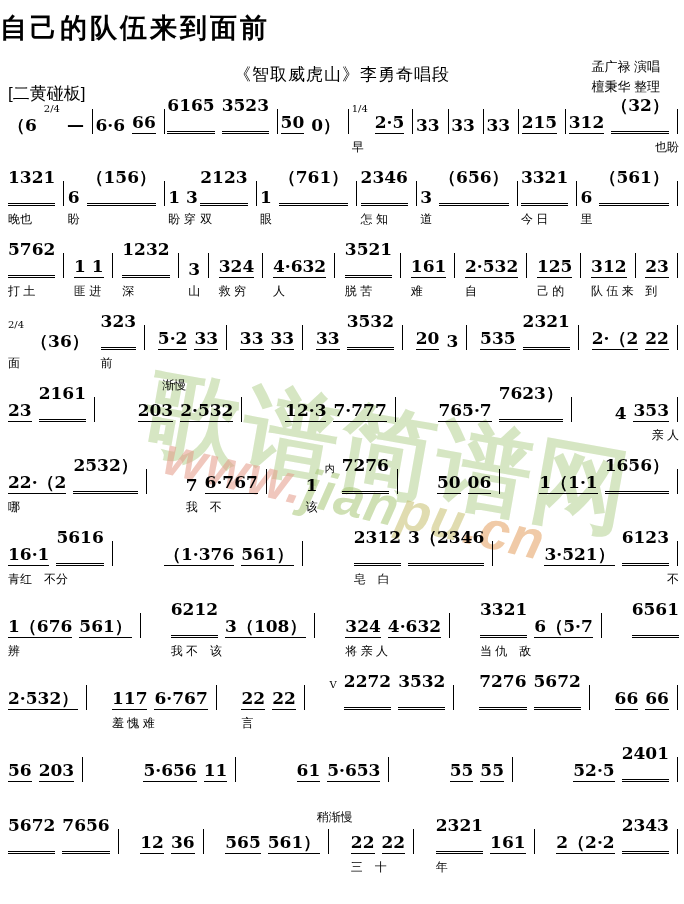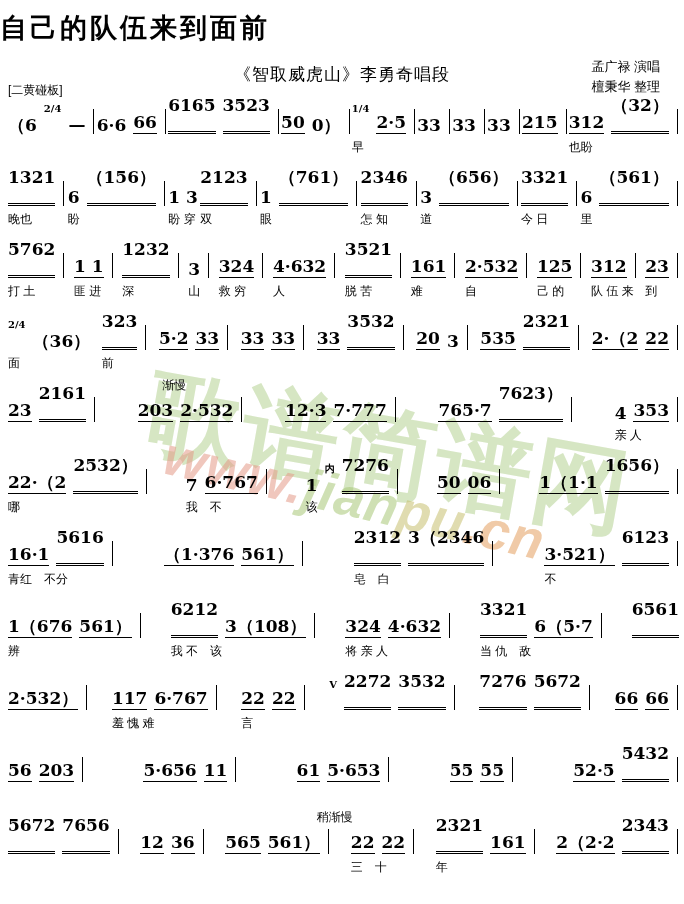--- a/index.html
+++ b/index.html
@@ -3,42 +3,42 @@
 <meta charset="utf-8">
 <style>
   html,body{margin:0;padding:0;background:#fff;}
   .page{position:relative;width:684px;height:904px;background:#ffffff;overflow:hidden;
         font-family:"Liberation Sans",sans-serif;color:#000;}
   .title{position:absolute;top:10px;left:0;width:100%;
          font-size:27px;font-weight:bold;letter-spacing:3px;}
   .subtitle{position:absolute;top:52px;left:0;width:100%;text-align:center;
             font-size:17px;letter-spacing:1px;margin-top:11px;}
   .credits{position:absolute;top:57px;right:24px;font-size:13px;line-height:20px;text-align:center;}
-  .tag{position:absolute;top:82px;left:8px;font-size:12px;}
+  .tag{position:absolute;top:82px;left:8px;font-size:17px;}
   
   .watermark{position:absolute;left:0;top:0;width:100%;height:100%;pointer-events:none;z-index:0;}
   .wm-cn{position:absolute;left:158px;top:348px;font-size:96px;font-weight:bold;
          color:rgba(173,205,135,0.50);transform:rotate(10deg);transform-origin:left top;
          letter-spacing:2px;white-space:nowrap;}
   .wm-url{position:absolute;left:172px;top:424px;font-size:54px;font-weight:bold;font-style:italic;
           transform:rotate(13deg);transform-origin:left top;opacity:0.55;white-space:nowrap;letter-spacing:1px;}
   
   #score{position:absolute;top:104px;left:8px;right:5px;z-index:1;}
   .line{position:relative;display:flex;justify-content:space-between;align-items:flex-start;
         height:61px;margin-bottom:11px;}
   .seg{display:flex;flex-direction:column;}
   .notes{display:flex;align-items:flex-end;gap:7px;height:30px;
          font-family:"DejaVu Serif",serif;font-size:17px;font-weight:bold;}
   .tok{line-height:1;white-space:nowrap;}
   .u1{border-bottom:1px solid #000;padding-bottom:2px;}
   .u2{border-bottom:3px double #000;padding-bottom:17px;}
-  .sup{font-size:10px;font-weight:bold;align-self:flex-start;margin-bottom:12px;}
+  .sup{font-size:10px;font-weight:normal;align-self:flex-start;margin-bottom:12px;}
   .bar{width:1px;height:25px;background:#000;margin:0 1px;}
   .lyric{font-size:12px;margin-top:5px;white-space:nowrap;min-height:14px;}
-  .la-r{text-align:left;font-family:Liberation Serif, serif;}
+  .la-r{text-align:right;}
   .mark{position:absolute;top:-15px;font-size:12px;}
 </style>
 </head>
 <body>
 
 <div class="page">
   <div class="title">自己的队伍来到面前</div>
   <div class="subtitle">《智取威虎山》李勇奇唱段</div>
   <div class="credits">
     <div>孟广禄 演唱</div>
@@ -588,21 +588,21 @@
           <div class="notes">
             <span class="tok u1">55</span>
             <span class="tok u1">55</span>
             <span class="bar"></span>
           </div>
           <div class="lyric"></div>
         </div>
         <div class="seg">
           <div class="notes">
             <span class="tok u1">52·5</span>
-            <span class="tok u2">5432</span>
+            <span class="tok u2">2401</span>
             <span class="bar"></span>
           </div>
           <div class="lyric"></div>
         </div>
       </div>
       <div class="line">
         <span class="mark" style="left: 46%; text-align: center;">稍渐慢</span>
         <div class="seg">
           <div class="notes">
             <span class="tok u2">5672</span>

